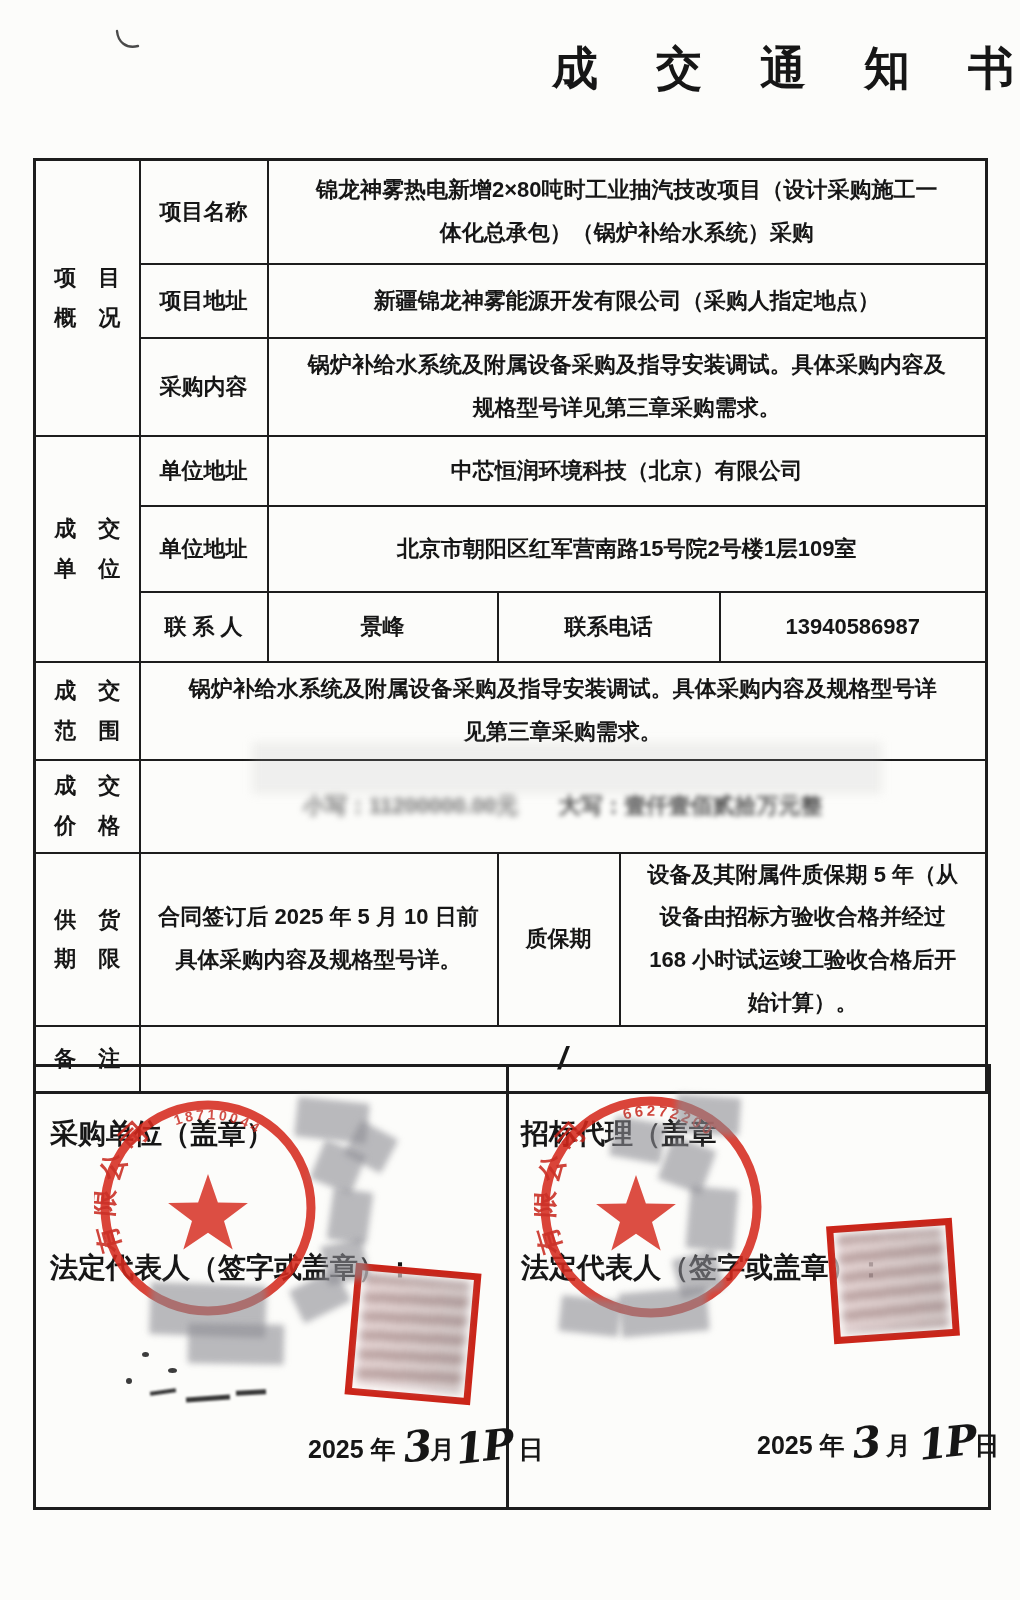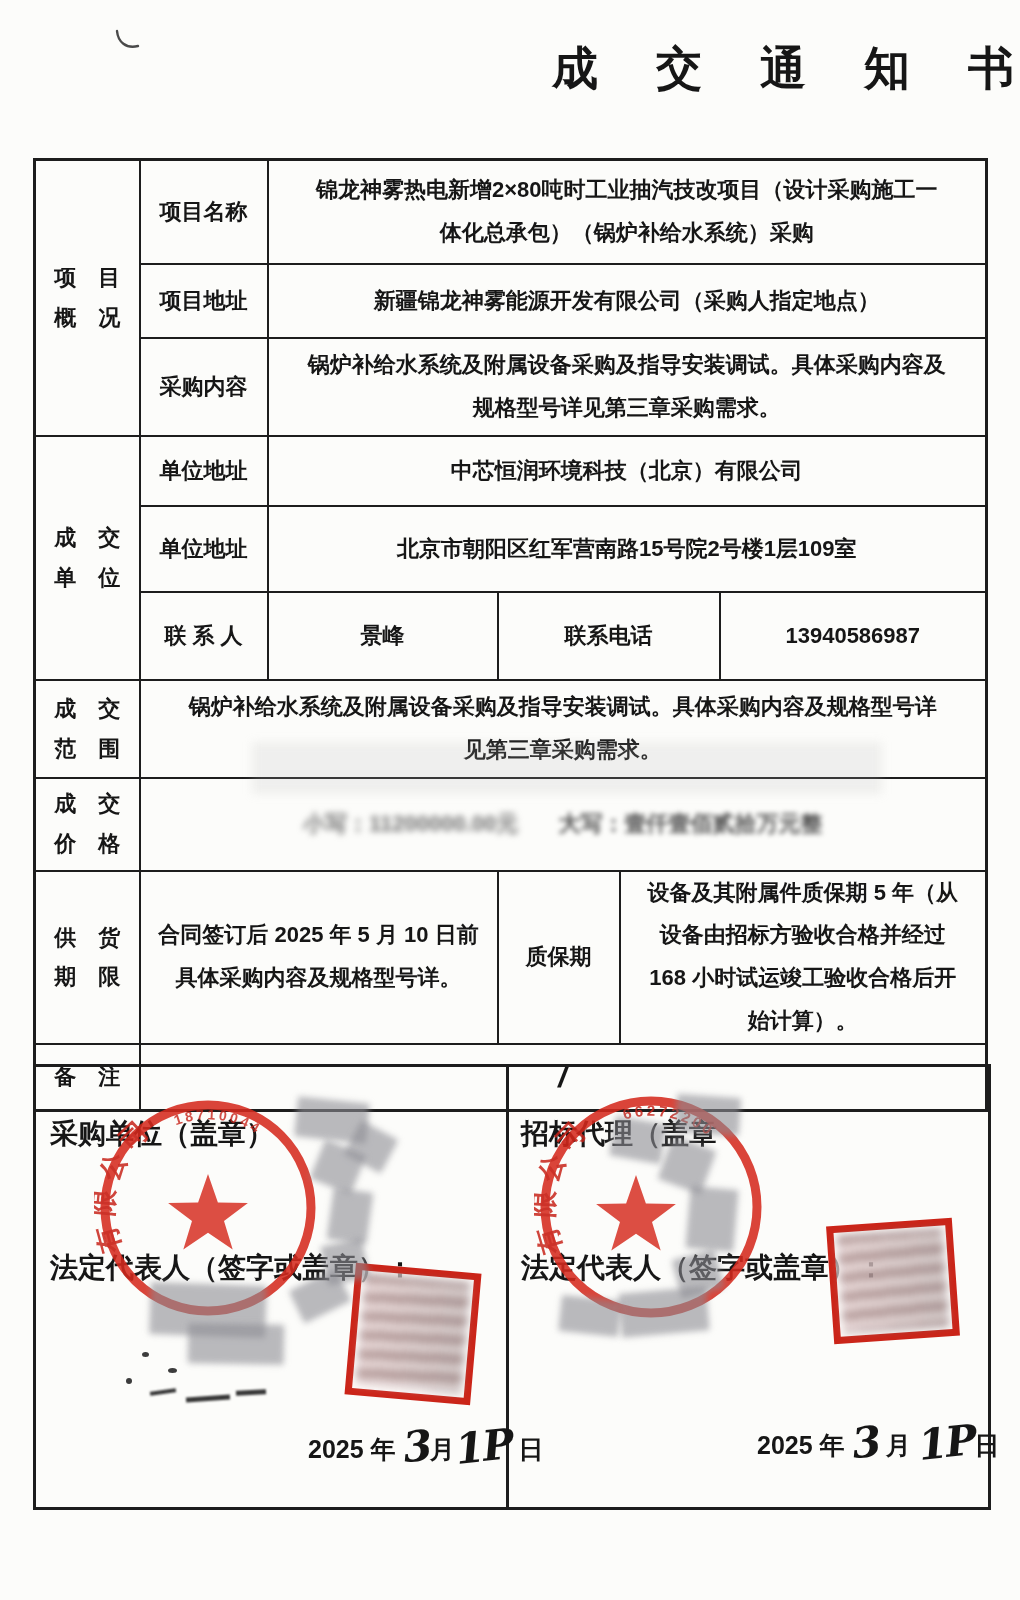--- a/index.html
+++ b/index.html
@@ -92,21 +92,21 @@
         <div>成　交</div>
         <div>单　位</div>
       </td>
       <td>单位地址</td>
       <td colspan="4">中芯恒润环境科技（北京）有限公司</td>
     </tr>
     <tr style="height:86px">
       <td>单位地址</td>
       <td colspan="4">北京市朝阳区红军营南路15号院2号楼1层109室</td>
     </tr>
-    <tr style="height:88px">
+    <tr style="height:70px">
       <td>联 系 人</td>
       <td>景峰</td>
       <td colspan="2">联系电话</td>
       <td>13940586987</td>
     </tr>
     <tr style="height:98px">
       <td class="sec">
         <div>成　交</div>
         <div>范　围</div>
       </td>

